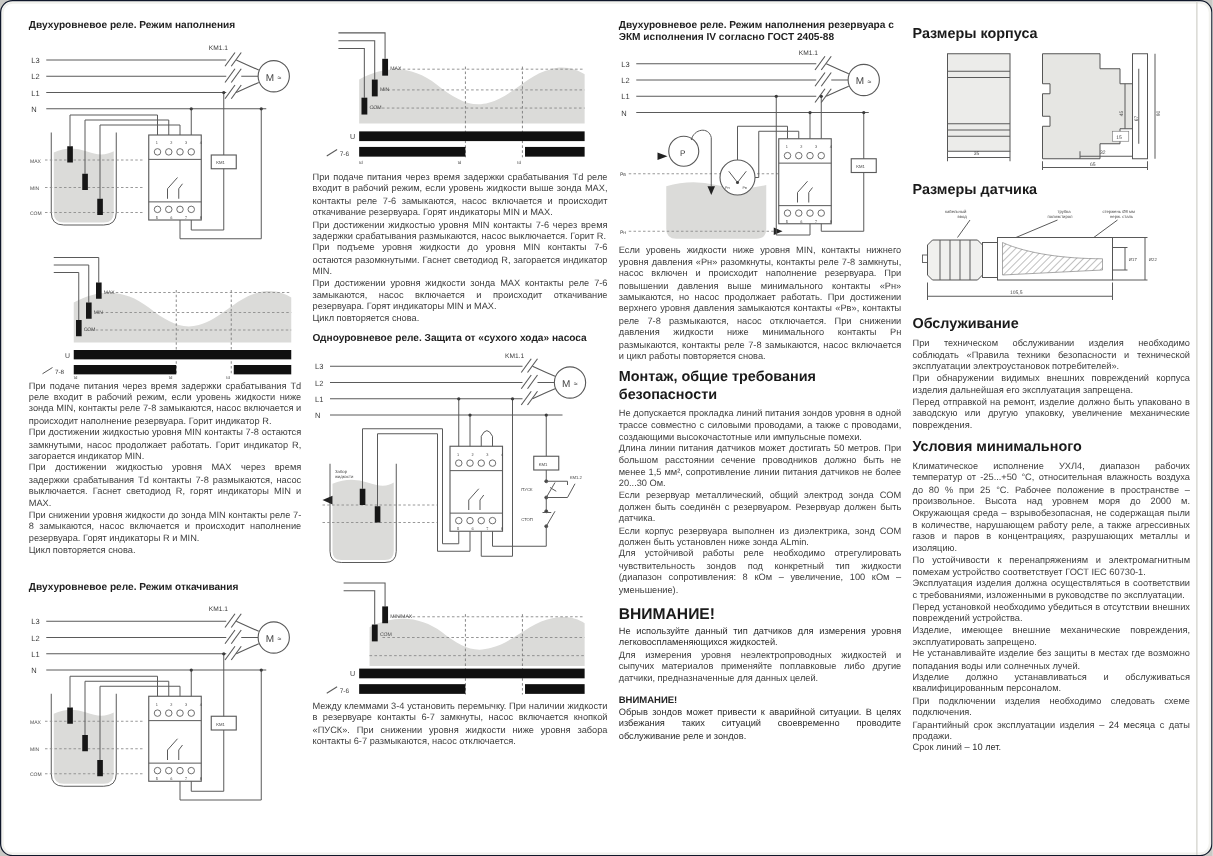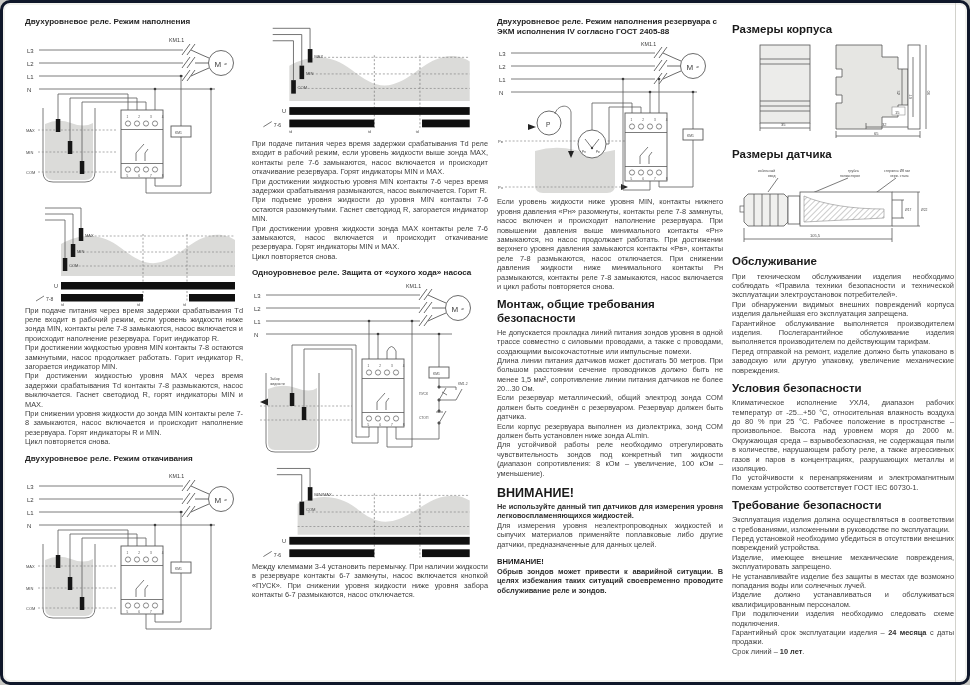--- a/index.html
+++ b/index.html
@@ -1,24 +1,24 @@
 <!DOCTYPE html>
 <html><head>
 <meta charset="utf-8">
 <style>
   *{box-sizing:border-box;margin:0;padding:0}
   html,body{background:#c9c9c5;font-family:"Liberation Sans",sans-serif}
-  .page{position:relative;width:970px;height:685px;background:#fff;border:3px solid #0f172a;
+  .page{position:relative;width:970px;height:685px;background:#fff;border:1px solid #0f172a;
         border-radius:10px;overflow:hidden;box-shadow:inset 0 0 0 2px #f2f2ee}
   .fold{position:absolute;right:11px;top:0;bottom:0;width:1px;background:#d2d2cc}
   .cols{display:flex;gap:9px;padding:12px 22px 0 22px}
   .col1{width:218px}.col2{width:236px}.col3{width:226px}.col4{width:222px}
   p{font-size:7.4px;line-height:1.27;text-align:justify;color:#3e3e3e}
   .gap{margin-top:0}
-  .b{font-weight:bold;color:#2e2e2e}
+  .b{font-weight:normal;color:#2e2e2e}
   h3{font-size:8.1px;font-weight:bold;color:#1f1f1f;margin:2px 0 3px 0;line-height:1.2}
   h2{font-size:11.5px;font-weight:bold;color:#1a1a1a;margin:7px 0 3px 0;line-height:1.15}
   h2.first{margin-top:8px}
   .warn-title{font-size:12.5px;font-weight:bold;color:#1a1a1a;margin:8px 0 2px 0}
   .warn-sub{font-size:7.6px;font-weight:bold;color:#222;margin:8px 0 1px 0}
   svg{display:block}
   svg text{font-family:"Liberation Sans",sans-serif;fill:#3c3c3c}
   .w{stroke:#5a5a5a;stroke-width:0.8;fill:none}
   .w2{stroke:#5a5a5a;stroke-width:0.9;fill:none}
   .dash{stroke:#8a8a8a;stroke-width:0.7;fill:none;stroke-dasharray:2,1.8}
@@ -148,21 +148,21 @@
       <text class="lblT" x="112" y="105.5">td</text>
       <text class="lblT" x="158" y="105.5">td</text>
     </svg>
 
     <p>При подаче питания через время задержки срабатывания Td реле входит в рабочий режим, если уровень жидкости ниже зонда MIN, контакты реле 7-8 замыкаются, насос включается и происходит наполнение резервуара. Горит индикатор R.</p>
     <p>При достижении жидкостью уровня MIN контакты 7-8 остаются замкнутыми, насос продолжает работать. Горит индикатор R, загорается индикатор MIN.</p>
     <p>При достижении жидкостью уровня MAX через время задержки срабатывания Td контакты 7-8 размыкаются, насос выключается. Гаснет светодиод R, горят индикаторы MIN и MAX.</p>
     <p>При снижении уровня жидкости до зонда MIN контакты реле 7-8 замыкаются, насос включается и происходит наполнение резервуара. Горят индикаторы R и MIN.</p>
     <p>Цикл повторяется снова.</p>
 
-    <h3 style="margin-top:7px">Двухуровневое реле. Режим откачивания</h3>
+    <h3 style="margin-top:20px">Двухуровневое реле. Режим откачивания</h3>
 
     <svg width="218" height="170" viewBox="0 0 218 170">
       <text class="lblL" x="2" y="22.5">L3</text>
       <line class="w" x1="14" y1="20" x2="158" y2="20"></line>
       <text class="lblL" x="2" y="35.5">L2</text>
       <line class="w" x1="14" y1="33" x2="158" y2="33"></line>
       <text class="lblL" x="2" y="48.5">L1</text>
       <line class="w" x1="14" y1="46" x2="158" y2="46"></line>
       <text class="lblL" x="2" y="61.5">N</text>
       <line class="w" x1="14" y1="59" x2="190" y2="59"></line>
@@ -576,28 +576,26 @@
         <line class="w" x1="12" y1="64" x2="12" y2="78"></line>
             <line class="w" x1="160" y1="64" x2="160" y2="78"></line>
         <line class="w" x1="12" y1="75" x2="160" y2="75"></line>
         <text class="lblS" x="78" y="73">105,5</text>
       </g>
     </svg>
 
     <h2>Обслуживание</h2>
     <p>При техническом обслуживании изделия необходимо соблюдать «Правила техники безопасности и технической эксплуатации электроустановок потребителей».</p>
     <p>При обнаружении видимых внешних повреждений корпуса изделия дальнейшая его эксплуатация запрещена.</p>
-    <p>Гарантийное обслуживание выполняется производителем изделия. Послегарантийное обслуживание изделия выполняется производителем по действующим тарифам.</p>
     <p>Перед отправкой на ремонт, изделие должно быть упаковано в заводскую или другую упаковку, увеличение механические повреждения.</p>
 
-    <h2>Условия безопасности</h2>
+    <h2>Условия минимального</h2>
     <p>Климатическое исполнение УХЛ4, диапазон рабочих температур от -25...+50 °С, относительная влажность воздуха до 80 % при 25 °С. Рабочее положение в пространстве – произвольное. Высота над уровнем моря до 2000 м. Окружающая среда – взрывобезопасная, не содержащая пыли в количестве, нарушающем работу реле, а также агрессивных газов и паров в концентрациях, разрушающих металлы и изоляцию.</p>
     <p class="gap">По устойчивости к перенапряжениям и электромагнитным помехам устройство соответствует ГОСТ IEC 60730-1.</p>
 
-    <h2>Требование безопасности</h2>
     <p>Эксплуатация изделия должна осуществляться в соответствии с требованиями, изложенными в руководстве по эксплуатации.</p>
     <p>Перед установкой необходимо убедиться в отсутствии внешних повреждений устройства.</p>
     <p>Изделие, имеющее внешние механические повреждения, эксплуатировать запрещено.</p>
     <p>Не устанавливайте изделие без защиты в местах где возможно попадания воды или солнечных лучей.</p>
     <p>Изделие должно устанавливаться и обслуживаться квалифицированным персоналом.</p>
     <p>При подключении изделия необходимо следовать схеме подключения.</p>
 
     <p><span>Гарантийный срок эксплуатации изделия – </span><span class="b">24 месяца</span><span> с даты продажи.</span></p>
     <p><span>Срок линий – </span><span class="b">10 лет</span><span>.</span></p>
   </div>

